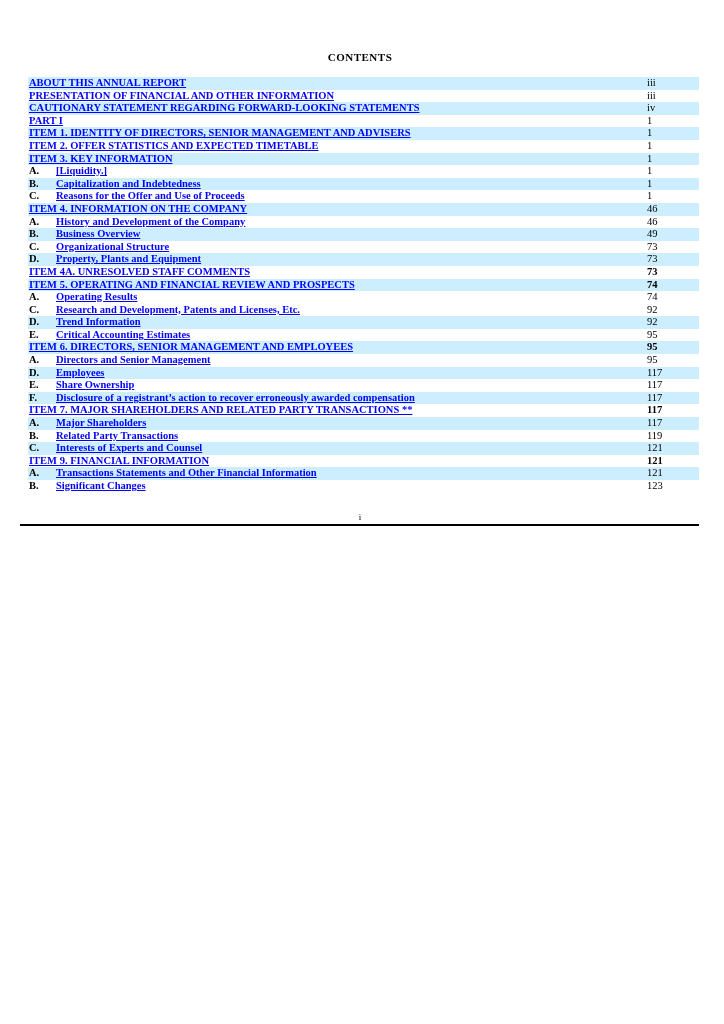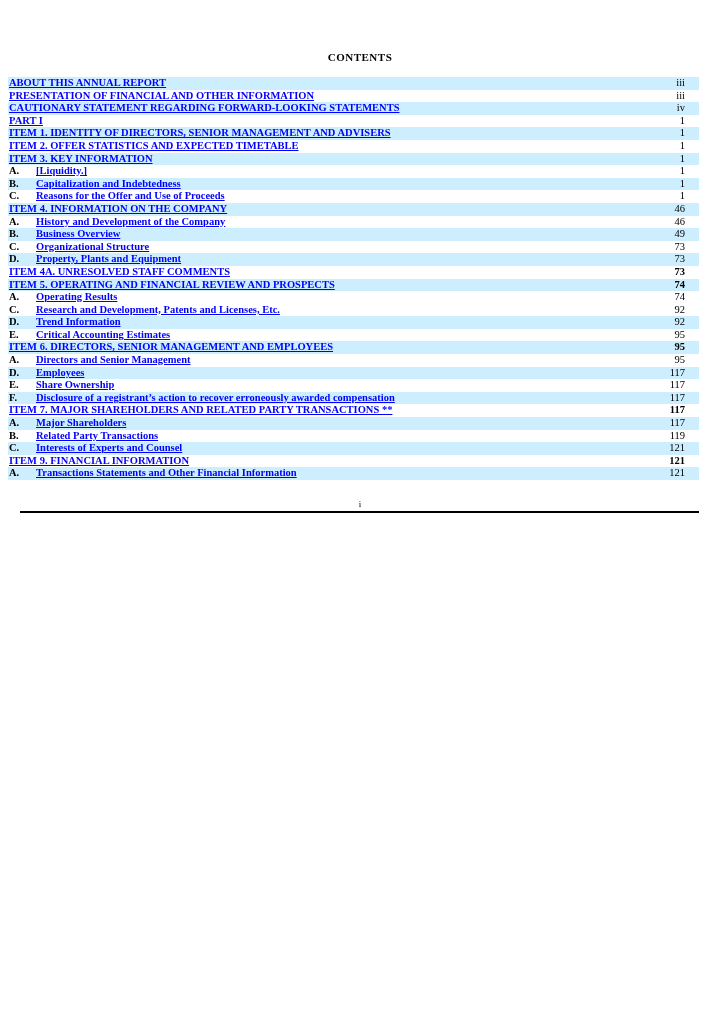--- a/index.html
+++ b/index.html
@@ -14,21 +14,21 @@
   }
   .contents-title {
     padding-top: 51px;
     text-align: center;
     font-size: 11px;
     font-weight: bold;
     letter-spacing: 0.5px;
     color: #000000;
   }
   .toc {
-    margin: 14px 21px 0 8px;
+    margin: 14px 21px 0 28px;
   }
   .toc-row {
     display: flex;
     align-items: baseline;
     line-height: 12.6px;
     font-size: 10.5px;
     font-weight: bold;
     white-space: nowrap;
   }
   .toc-row.shaded { background: #cceeff; }
@@ -42,22 +42,21 @@
     width: 27px;
     color: #000000;
   }
   .toc-link {
     color: #0000ff;
     text-decoration: underline;
     cursor: pointer;
   }
   .toc-page {
     width: 52px;
-    text-align: right;
-    padding-right: 14px;
+    padding-right: 23px;
     font-weight: normal;
     color: #000000;
   }
   .toc-page.bold { font-weight: bold; }
   .footer {
     margin-top: 19px;
     text-align: center;
     font-size: 9px;
     color: #000000;
   }
@@ -196,19 +195,23 @@
         <div class="toc-page">121</div>
       </div>
       <div class="toc-row">
         <div class="toc-left"><span class="toc-link">ITEM 9. FINANCIAL INFORMATION</span></div>
         <div class="toc-page bold">121</div>
       </div>
       <div class="toc-row shaded">
         <div class="toc-left"><span class="toc-prefix">A.</span><span class="toc-link">Transactions Statements and Other Financial Information</span></div>
         <div class="toc-page">121</div>
       </div>
+      <div class="toc-row">
+        <div class="toc-left"><span class="toc-prefix">B.</span><span class="toc-link">Significant Changes</span></div>
+        <div class="toc-page">123</div>
+      </div>
     </div>
 
   <div class="footer">i</div>
 
   <div class="footer-rule"></div>
 
 </div>
 
 </body></html>

